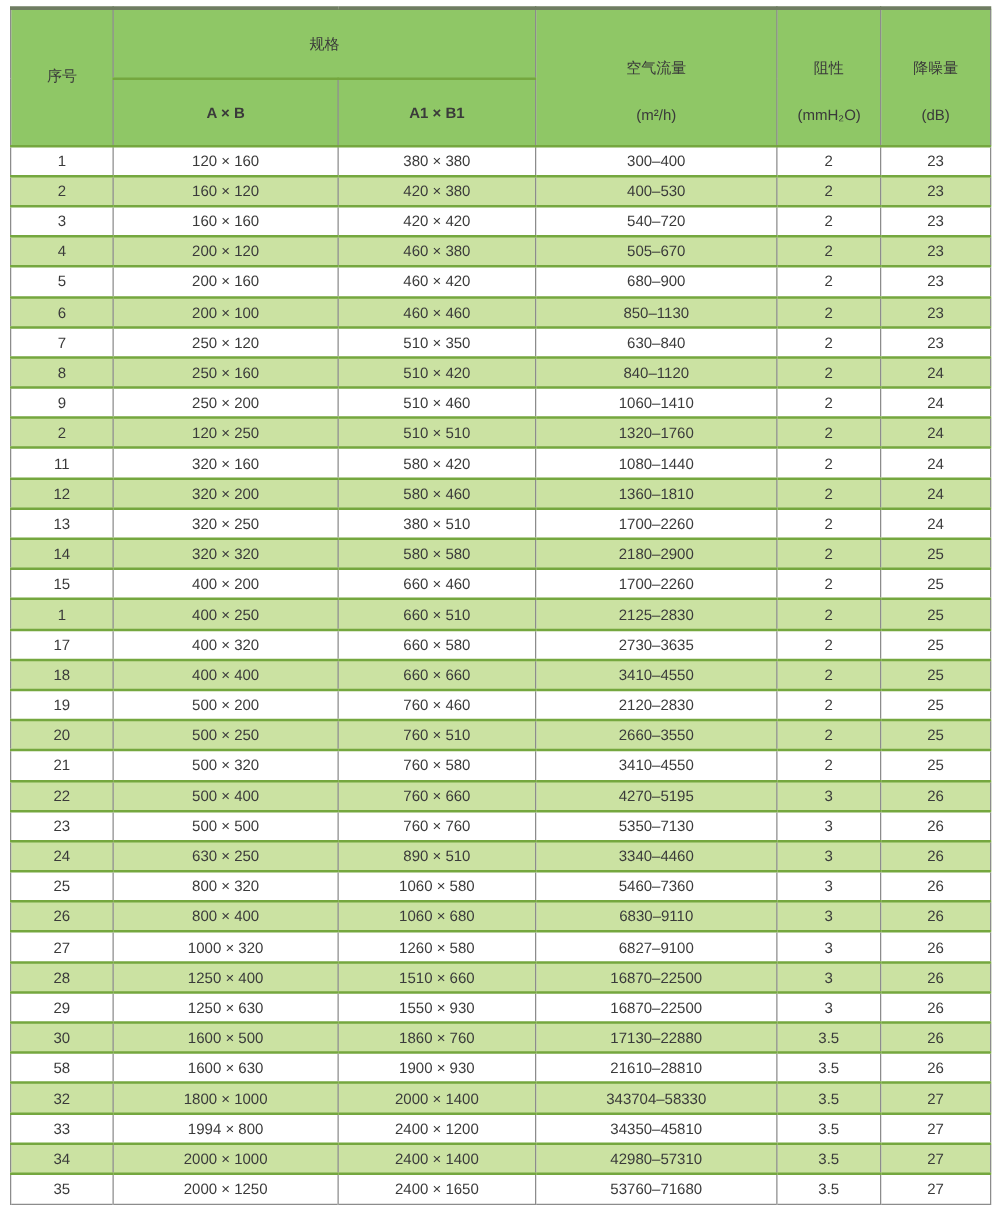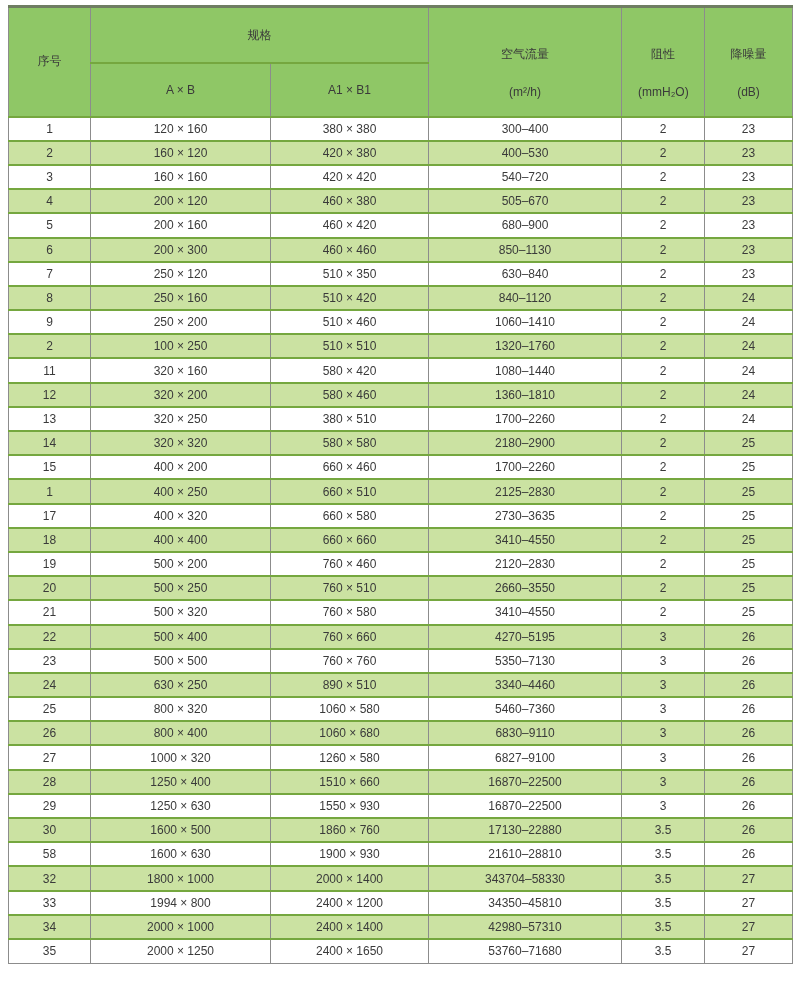--- a/index.html
+++ b/index.html
@@ -32,21 +32,21 @@
     background:var(--header-bg);
     font-weight:normal;
     font-size:12px;
     text-align:center;
     vertical-align:middle;
     border-left:1px solid var(--grid);
     border-right:1px solid var(--grid);
     padding:16px;
   }
   thead tr.top th{height:26px;}
-  thead tr.sub th{height:27px;}
+  thead tr.sub th{height:27px;font-weight:bold;}
   thead th.spec{border-bottom:2px solid var(--rowline);}
   thead{border-bottom:2px solid var(--rowline);}
   thead .unit{display:block;line-height:1.15;margin-top:24px;}
   tbody td{
     height:24.2px;
     padding:0;
     text-align:center;
     vertical-align:middle;
     border-left:1px solid var(--grid);
     border-right:1px solid var(--grid);
@@ -129,21 +129,21 @@
         <tr>
           <td>5</td>
           <td>200 × 160</td>
           <td>460 × 420</td>
           <td>680–900</td>
           <td>2</td>
           <td>23</td>
         </tr>
         <tr class="alt">
           <td>6</td>
-          <td>200 × 300</td>
+          <td>200 × 100</td>
           <td>460 × 460</td>
           <td>850–1130</td>
           <td>2</td>
           <td>23</td>
         </tr>
         <tr>
           <td>7</td>
           <td>250 × 120</td>
           <td>510 × 350</td>
           <td>630–840</td>
@@ -161,21 +161,21 @@
         <tr>
           <td>9</td>
           <td>250 × 200</td>
           <td>510 × 460</td>
           <td>1060–1410</td>
           <td>2</td>
           <td>24</td>
         </tr>
         <tr class="alt">
           <td>2</td>
-          <td>100 × 250</td>
+          <td>120 × 250</td>
           <td>510 × 510</td>
           <td>1320–1760</td>
           <td>2</td>
           <td>24</td>
         </tr>
         <tr>
           <td>11</td>
           <td>320 × 160</td>
           <td>580 × 420</td>
           <td>1080–1440</td>

